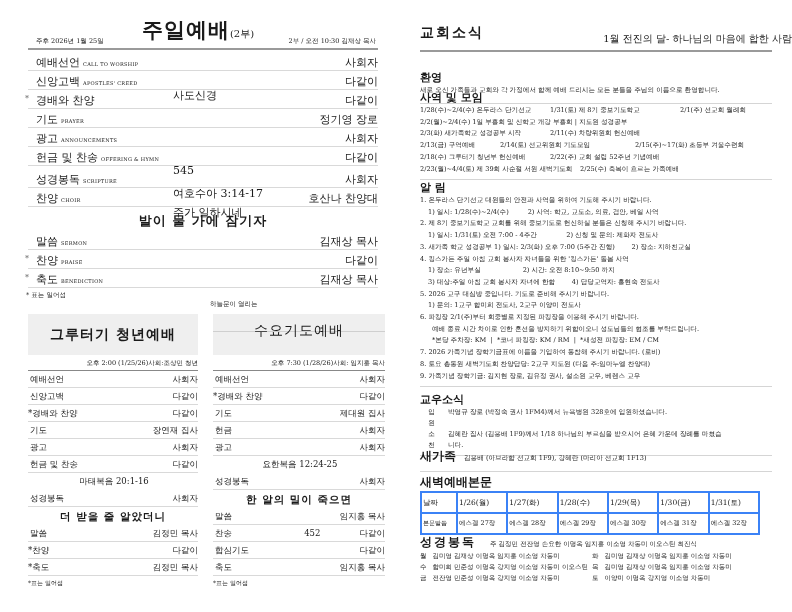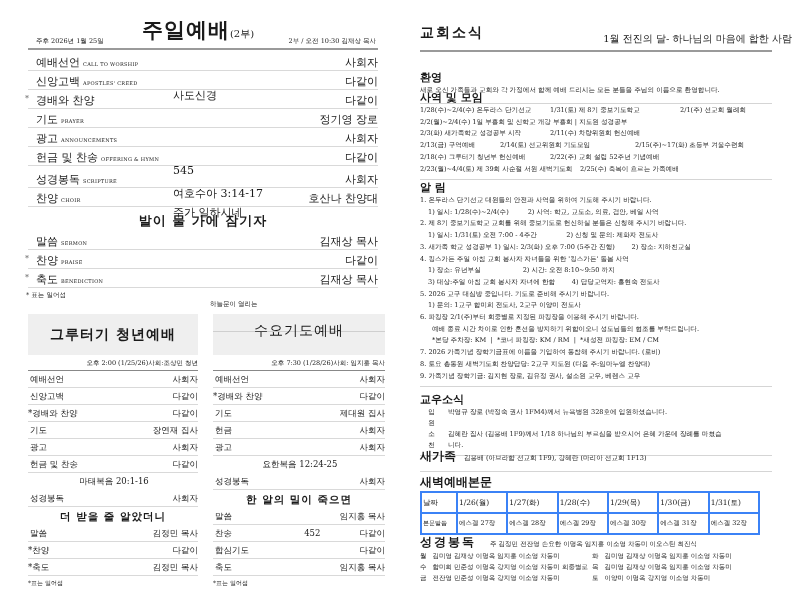--- a/index.html
+++ b/index.html
@@ -386,19 +386,19 @@
   </div>
 
   <div class="sec" style="top:534px;">
     <div class="fast-h">
       <span class="t">성경봉독</span>
       <span class="s">주  김정민 전잔영 손요한 이명옥 임지홍 이소영 차동미 이오스틴 최진식</span>
     </div>
     <div class="fast-grid">
       <div><span class="day">월</span><span>김미영 김재상 이명옥 임지홍 이소영 차동미</span></div>
       <div><span class="day">화</span><span>김미영 김재상 이명옥 임지홍 이소영 차동미</span></div>
-      <div><span class="day">수</span><span>함미희 민준성 이명옥 강지영 이소영 차동미 회중별로</span></div>
+      <div><span class="day">수</span><span>함미희 민준성 이명옥 강지영 이소영 차동미 이오스틴</span></div>
       <div><span class="day">목</span><span>김미영 김재상 이명옥 임지홍 이소영 차동미</span></div>
       <div><span class="day">금</span><span>전잔영 민준성 이명옥 강지영 이소영 차동미</span></div>
       <div><span class="day">토</span><span>이양미 이명옥 강지영 이소영 차동미</span></div>
     </div>
   </div>
 </div>
 
 </body></html>

